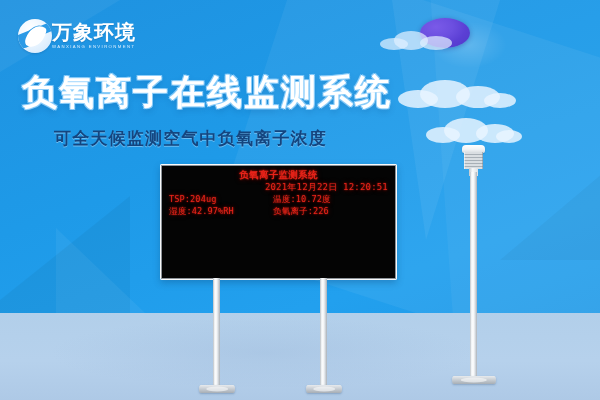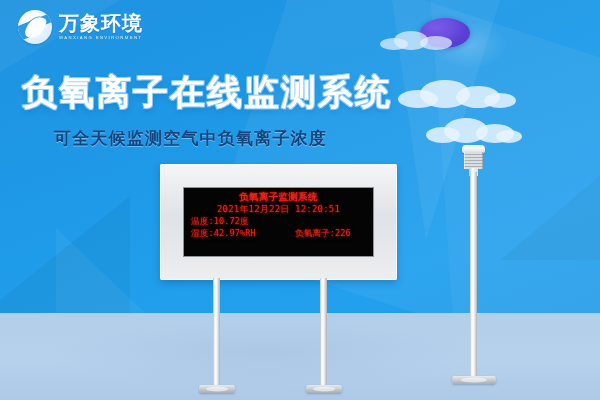--- a/index.html
+++ b/index.html
@@ -113,24 +113,23 @@
   .ground-shade {
     position: absolute;
     left: 54px; top: 318px;
     width: 420px; height: 70px;
     background: radial-gradient(ellipse at 50% 50%, rgba(150,180,215,0.32) 0%, rgba(150,180,215,0) 72%);
   }
 
   
   .logo {
     position: absolute;
-    left: 18px; top: 10px;
+    left: 18px; top: 19px;
     display: flex;
     align-items: center;
-    gap: 7px;
   }
   .logo-mark {
     width: 34px; height: 34px;
     border-radius: 50%;
     background: radial-gradient(circle at 34% 28%, #ffffff 0%, #eaf5ff 48%, #cfe6fb 100%);
     position: relative;
     overflow: hidden;
     flex: 0 0 auto;
     box-shadow: 0 1px 2px rgba(0,40,90,0.18);
   }
@@ -208,21 +207,21 @@
     margin-left: 32px;
   }
 
   
   .billboard {
     position: absolute;
     left: 160px; top: 164px;
     width: 237px; height: 116px;
     background: linear-gradient(180deg, #f4f5f7 0%, #dfe2e6 46%, #eceef0 100%);
     border-radius: 2px;
-    padding: 23px;
+    padding: 1px;
     box-shadow: 0 3px 7px rgba(10,60,110,0.3), inset 0 0 0 1px rgba(255,255,255,0.65);
   }
   .billboard-inner {
     width: 100%; height: 100%;
     background: #040404;
     border: 1px solid #8d9399;
     position: relative;
     overflow: hidden;
   }
   .led-screen {
@@ -235,21 +234,21 @@
   }
   .led-title {
     text-align: center;
     font-size: 9.5px;
     font-weight: bold;
     letter-spacing: 0.3px;
     line-height: 1.15;
     white-space: nowrap;
   }
   .led-datetime {
-    text-align: center;
+    text-align: right;
     font-size: 9px;
     letter-spacing: 0.2px;
     line-height: 1.35;
     white-space: nowrap;
   }
   .led-rows { margin-top: 1px; }
   .led-row {
     display: flex;
     font-size: 8.6px;
     line-height: 1.38;
@@ -379,20 +378,21 @@
   <div class="main-title">负氧离子在线监测系统</div>
   <div class="sub-title">可全天候监测空气中负氧离子浓度</div>
 
   <div class="billboard">
     <div class="billboard-inner">
       <div class="led-screen">
         <div class="led-title">负氧离子监测系统</div>
         <div class="led-datetime">2021年12月22日 12:20:51</div>
         <div class="led-rows">
           <div class="led-row">
+            <span class="led-cell-l">TSP:204ug</span>
             <span class="led-cell-r">温度:10.72度</span>
           </div>
           <div class="led-row">
             <span class="led-cell-l">湿度:42.97%RH</span>
             <span class="led-cell-r">负氧离子:226</span>
           </div>
         </div>
       </div>
     </div>
   </div>

